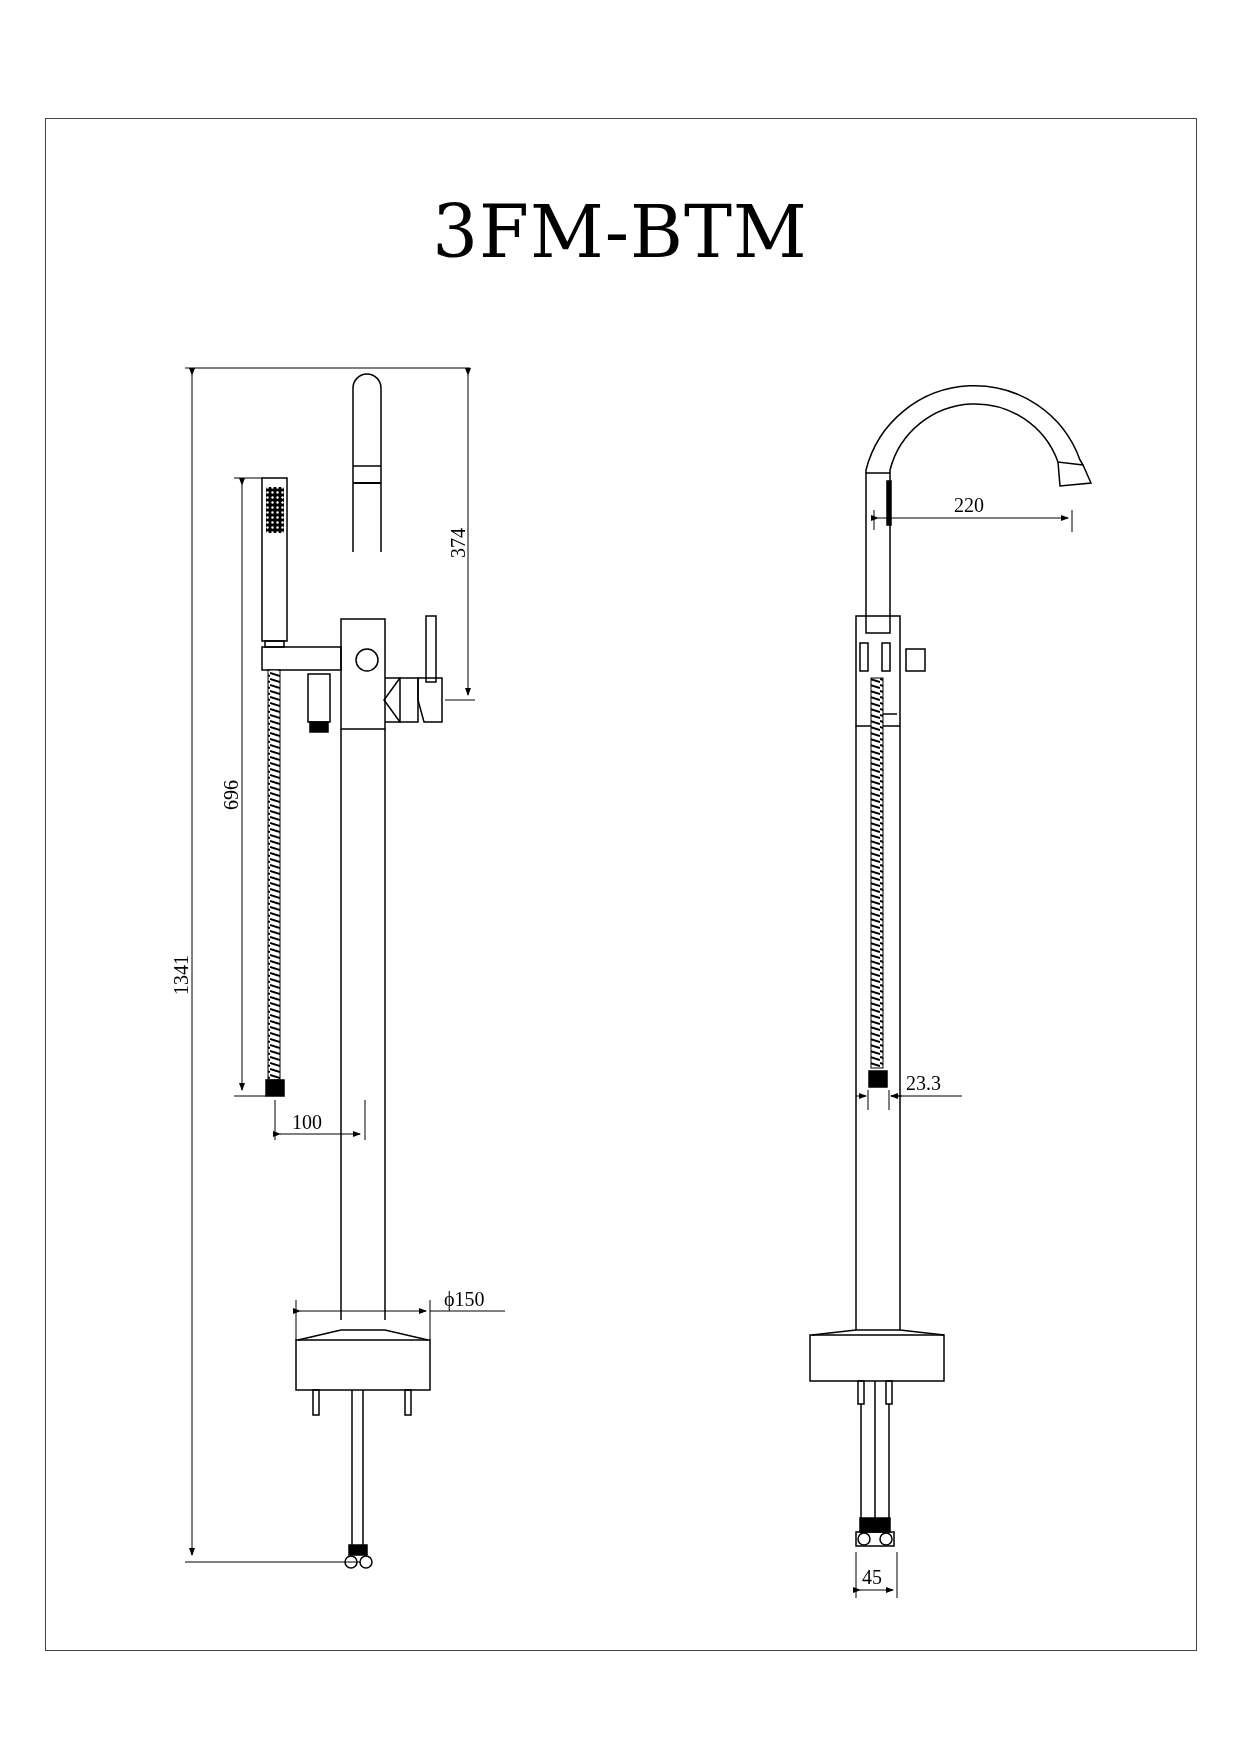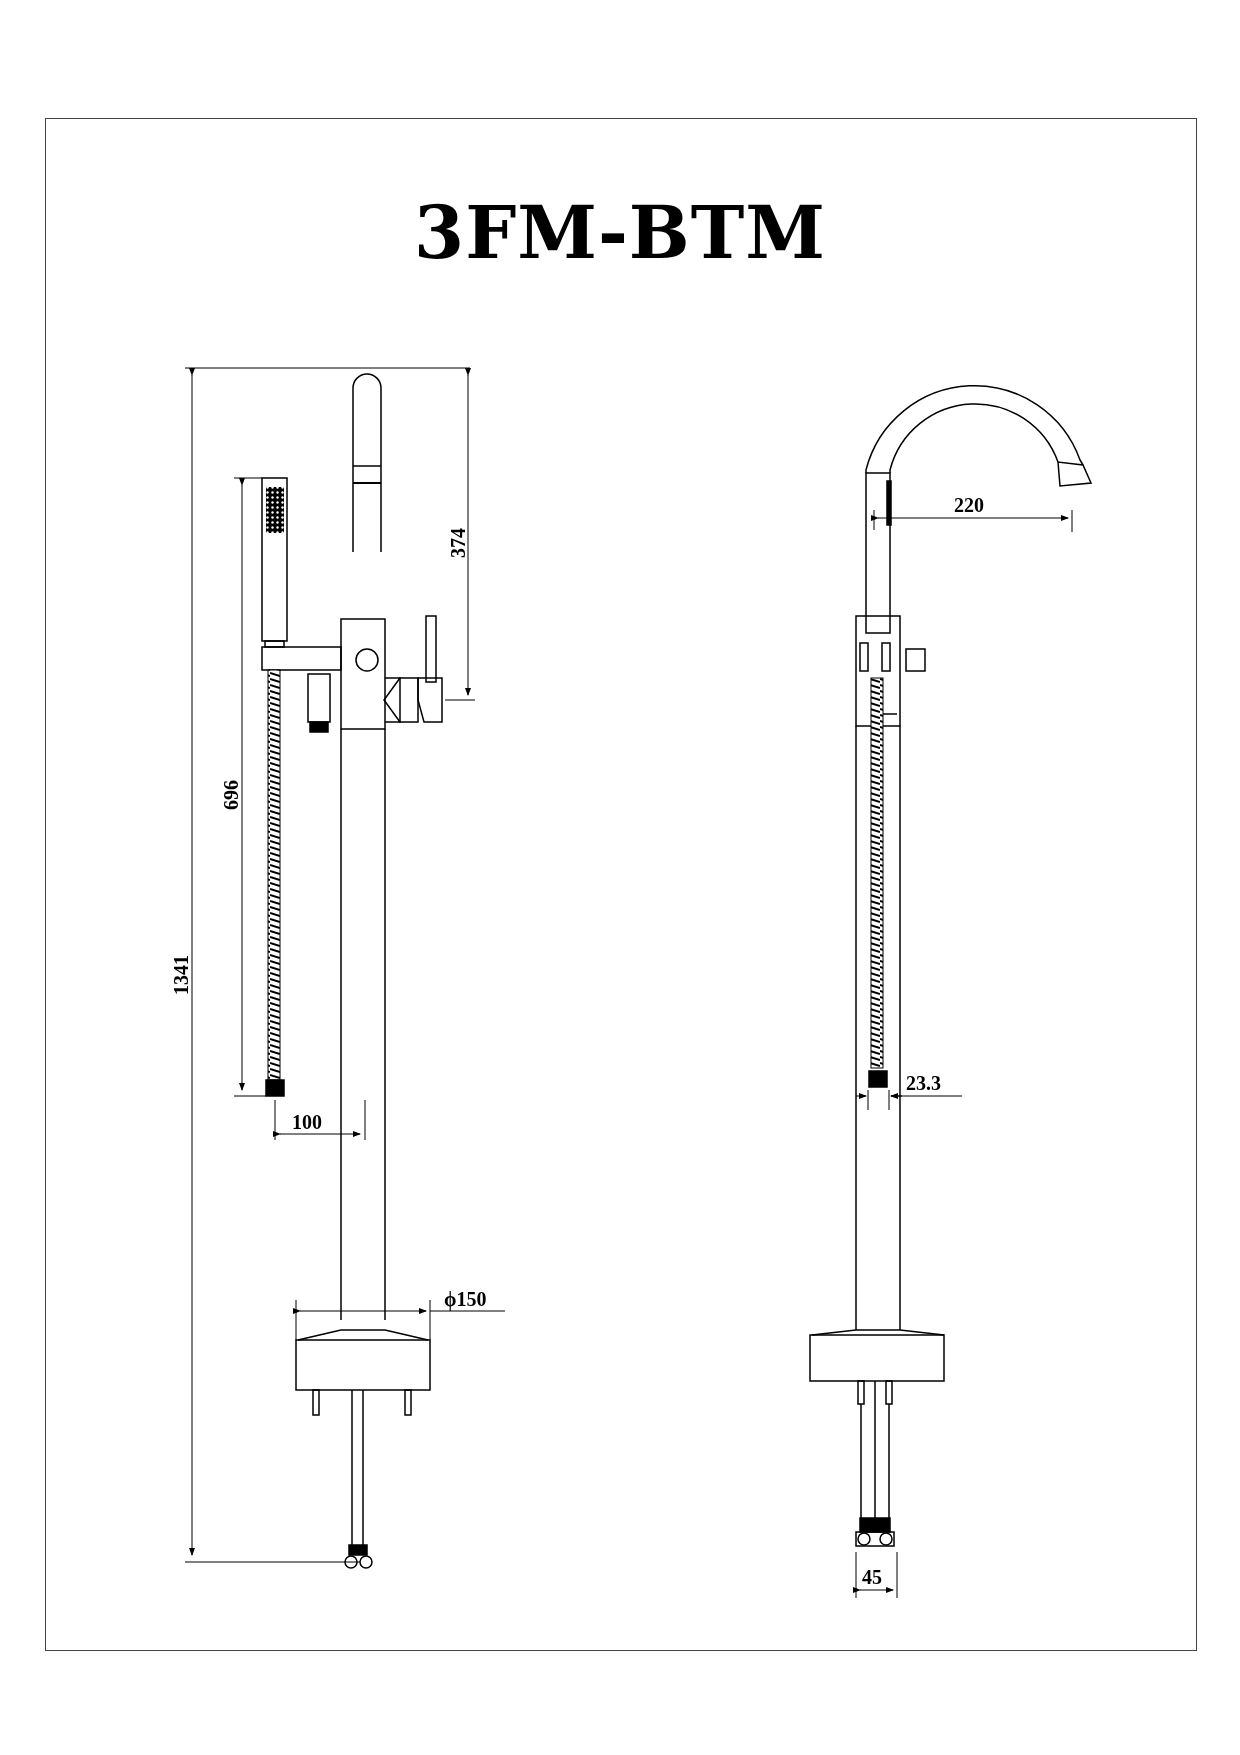--- a/index.html
+++ b/index.html
@@ -1,17 +1,17 @@
 <!DOCTYPE html>
 <html><head>
 <meta charset="utf-8">
 <style>
   html, body { margin:0; padding:0; background:#fff; }
   body { width:1240px; height:1755px; position:relative; overflow:hidden; }
-  .sheet { position:absolute; left:0; top:0; width:1228px; height:1755px;font-weight:bold; }
+  .sheet { position:absolute; left:0; top:0; width:1228px; height:1755px; }
   .frame { position:absolute; left:45px; top:118px; width:1152px; height:1533px; border:1.5px solid #444; box-sizing:border-box; }
   .title { position:absolute; left:0; top:190px; width:1240px; text-align:center;
            font-family:"DejaVu Serif","Liberation Serif",serif; font-size:72px; color:#000; letter-spacing:1px; }
   svg { position:absolute; left:0; top:0; }
   .dim { font-family:"Liberation Serif","DejaVu Serif",serif; font-size:20px; fill:#000; }
 </style>
 </head>
 <body>
 
 <div class="sheet">

